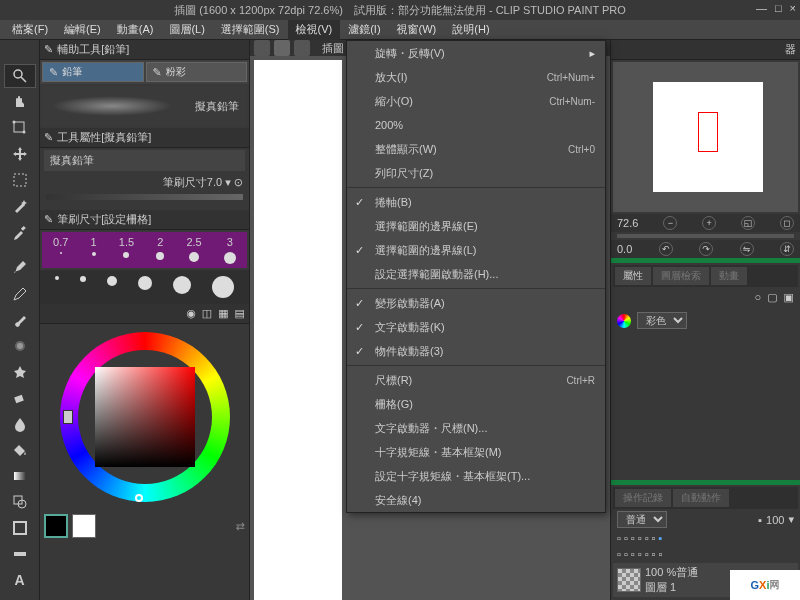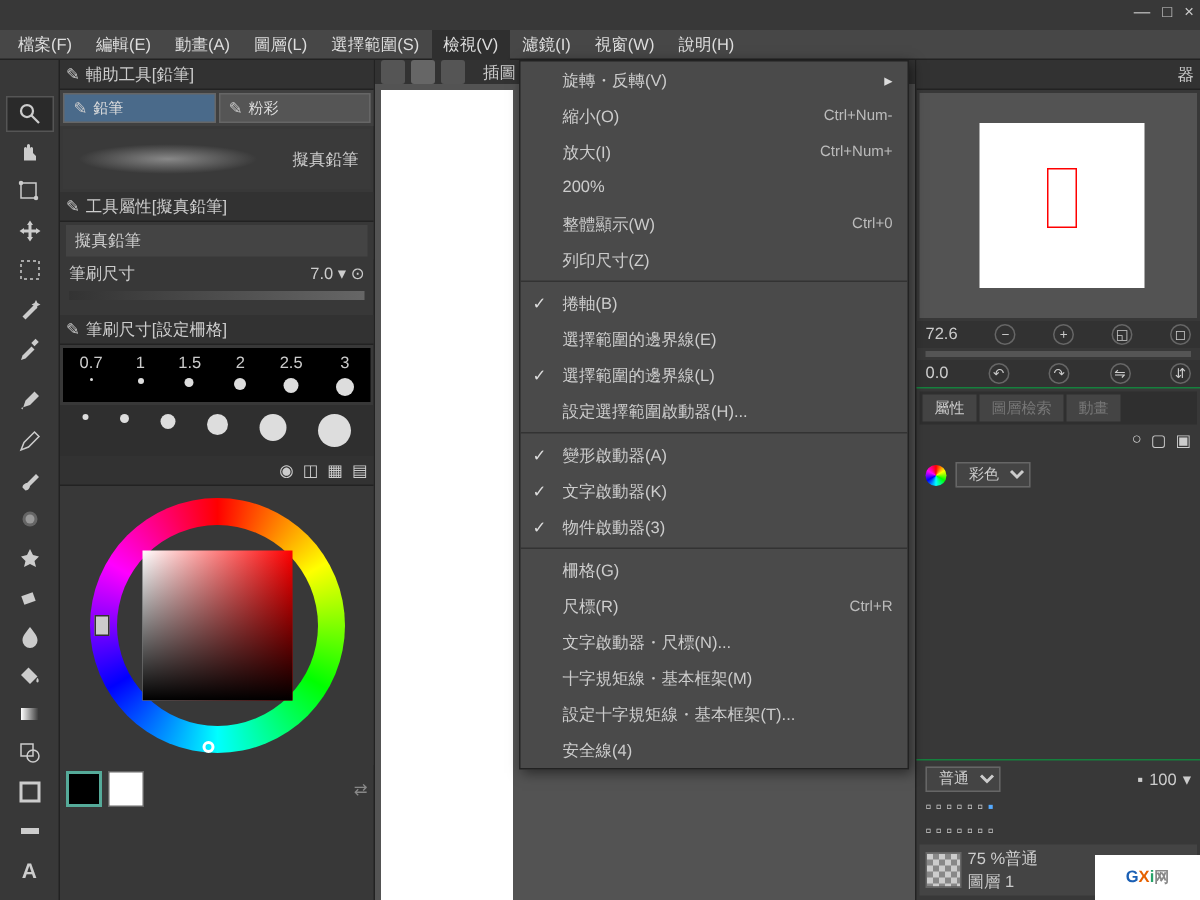--- a/index.html
+++ b/index.html
@@ -17,22 +17,22 @@
 .tool-btn svg{width:16px;height:16px}
 .left-panel{width:210px;background:#383838;display:flex;flex-direction:column;border-right:1px solid #222}
 .panel-header{height:20px;background:#323232;display:flex;align-items:center;padding:0 4px;font-size:10px;color:#999;border-bottom:1px solid #222}
 .panel-header .ico{margin-right:4px}
 .subtool-row{display:flex;gap:2px;padding:2px;background:#404040}
 .subtool-btn{flex:1;height:20px;background:#555;border:1px solid #666;display:flex;align-items:center;padding:0 6px;cursor:pointer;color:#ddd;font-size:10px}
 .subtool-btn.sel{background:#4a6a8a}
 .brush-preview{height:40px;background:#3a3a3a;margin:2px;position:relative;display:flex;align-items:center;justify-content:flex-end;padding-right:8px}
 .brush-stroke{position:absolute;left:10px;top:50%;transform:translateY(-50%);width:120px;height:20px;background:radial-gradient(ellipse at center,#888 0%,transparent 70%)}
 .prop-section{padding:2px 4px;background:#383838}
-.size-row{display:flex;align-items:center;justify-content:space-between;padding:2px 6px}
-.size-dots{display:flex;gap:8px;padding:4px;justify-content:space-around;background:#000000;margin:2px}
+.size-row{display:flex;align-items:center;justify-content:flex-end;padding:2px 6px}
+.size-dots{display:flex;gap:8px;padding:4px;justify-content:space-around;background:#701a75;margin:2px}
 .dot-col{display:flex;flex-direction:column;align-items:center;gap:4px;font-size:9px;color:#999}
 .dot{border-radius:50%;background:#ddd}
 .color-wheel-area{padding:8px;display:flex;justify-content:center;background:#383838}
 .color-wheel{width:170px;height:170px;position:relative}
 .hue-ring{width:170px;height:170px;border-radius:50%;background:conic-gradient(red,yellow,lime,cyan,blue,magenta,red);position:relative}
 .hue-ring::after{content:"";position:absolute;inset:18px;border-radius:50%;background:#383838}
 .sv-box{position:absolute;top:35px;left:35px;width:100px;height:100px;background:linear-gradient(to top,black,transparent),linear-gradient(to right,white,red)}
 .hue-handle{position:absolute;width:10px;height:14px;background:#ccc;border:1px solid #333;left:3px;top:78px}
 .swatch-row{display:flex;gap:4px;padding:4px;align-items:center}
 .swatch{width:24px;height:24px;border:1px solid #666}
@@ -47,36 +47,37 @@
 .dd-item .shortcut{margin-left:auto;color:#bbb;font-size:10px}
 .dd-item .check{position:absolute;left:8px;color:#ddd}
 .dd-item .arrow{margin-left:auto;color:#ddd}
 .dd-sep{height:1px;background:#333;margin:2px 0}
 .right-panel{width:190px;background:#383838;border-left:1px solid #222;display:flex;flex-direction:column}
 .nav-area{height:150px;background:#535353;position:relative;margin:2px}
 .nav-canvas{position:absolute;left:40px;top:20px;width:110px;height:110px;background:white}
 .nav-rect{position:absolute;left:85px;top:50px;width:20px;height:40px;border:1px solid red}
 .nav-controls{display:flex;align-items:center;justify-content:space-between;padding:2px 6px;font-size:10px;background:#323232}
 .nav-btn{width:14px;height:14px;border:1px solid #666;border-radius:50%;display:flex;align-items:center;justify-content:center;font-size:9px;cursor:pointer}
-.rp-section{border-top:1px solid #15803d;padding:2px}
+.rp-section{border-top:5px solid #15803d;padding:2px}
 .rp-tabs{display:flex;gap:2px;padding:2px;background:#2f2f2f}
 .rp-tab{padding:2px 8px;background:#444;font-size:10px;cursor:pointer}
 .color-mode{display:flex;align-items:center;gap:6px;padding:4px}
 .color-ico{width:14px;height:14px;border-radius:50%;background:conic-gradient(red,yellow,lime,cyan,blue,magenta,red)}
 .layer-row{display:flex;align-items:center;padding:2px 4px;gap:4px;background:#444;margin:1px 0}
 .layer-thumb{width:24px;height:24px;background:repeating-conic-gradient(#888 0 25%,#ccc 0 50%) 0 0/8px 8px;border:1px solid #666}
 .opacity-row{display:flex;align-items:center;gap:4px;padding:2px 4px;font-size:10px}
 .watermark{position:absolute;right:0;bottom:0;width:70px;height:30px;background:white;display:flex;align-items:center;justify-content:center;font-weight:bold;font-size:14px;z-index:200}
 .watermark .g{color:#1a5fb4}.watermark .x{color:#e66100}.watermark .i{color:#26a269}.watermark .n{color:#888;font-size:10px}
 select{background:#444;color:#ccc;border:1px solid #666;font-size:10px;padding:1px 4px}
 </style>
 </head>
 <body>
 
 <div class="titlebar">
+  <span class="titlebar-text">插圖 (1600 x 1200px 72dpi 72.6%)　試用版：部分功能無法使用 - CLIP STUDIO PAINT PRO</span>
   <div class="win-controls">
     <span>—</span>
     <span>□</span>
     <span>×</span>
   </div>
 </div>
 
 <div class="menubar" id="menubar">
     <div class="menu-item">檔案(F)</div>
     <div class="menu-item">編輯(E)</div>
@@ -340,20 +341,24 @@
         <span>▢</span>
         <span>▣</span>
       </div>
       <div class="color-mode">
         <div class="color-ico"></div>
         <select><option>彩色</option></select>
       </div>
     </div>
     <div style="flex:1"></div>
     <div class="rp-section">
+      <div class="rp-tabs">
+        <div class="rp-tab" style="color:#777">操作記錄</div>
+        <div class="rp-tab" style="color:#777">自動動作</div>
+      </div>
       <div class="opacity-row">
         <select><option>普通</option></select>
         <div style="flex:1"></div>
         <span>▪</span>
         <span>100</span>
         <span>▾</span>
       </div>
       <div style="display:flex;gap:3px;padding:2px 4px">
         <span>▫</span>
         <span>▫</span>
@@ -368,42 +373,42 @@
         <span>▫</span>
         <span>▫</span>
         <span>▫</span>
         <span>▫</span>
         <span>▫</span>
         <span>▫</span>
       </div>
       <div class="layer-row">
         <div class="layer-thumb"></div>
         <div style="flex:1">
-          <div style="font-size:9px"><span>75 %</span><span>普通</span></div>
+          <div style="font-size:9px"><span>100 %</span><span>普通</span></div>
           <div>圖層 1</div>
         </div>
       </div>
     </div>
   </div>
 </div>
 
 <div class="dropdown" id="dropdown">
     <div class="dd-item">
       <span>旋轉・反轉(V)</span>
       <span class="arrow">▸</span>
     </div>
     <div class="dd-item">
+      <span>放大(I)</span>
+      <span class="shortcut">Ctrl+Num+</span>
+    </div>
+    <div class="dd-item">
       <span>縮小(O)</span>
       <span class="shortcut">Ctrl+Num-</span>
     </div>
     <div class="dd-item">
-      <span>放大(I)</span>
-      <span class="shortcut">Ctrl+Num+</span>
-    </div>
-    <div class="dd-item">
       <span>200%</span>
     </div>
     <div class="dd-item">
       <span>整體顯示(W)</span>
       <span class="shortcut">Ctrl+0</span>
     </div>
     <div class="dd-item">
       <span>列印尺寸(Z)</span>
     </div>
     <div class="dd-sep"></div>
@@ -429,25 +434,25 @@
     <div class="dd-item">
       <span class="check">✓</span>
       <span>文字啟動器(K)</span>
     </div>
     <div class="dd-item">
       <span class="check">✓</span>
       <span>物件啟動器(3)</span>
     </div>
     <div class="dd-sep"></div>
     <div class="dd-item">
-      <span>柵格(G)</span>
-    </div>
-    <div class="dd-item">
       <span>尺標(R)</span>
       <span class="shortcut">Ctrl+R</span>
+    </div>
+    <div class="dd-item">
+      <span>柵格(G)</span>
     </div>
     <div class="dd-item">
       <span>文字啟動器・尺標(N)...</span>
     </div>
     <div class="dd-item disabled">
       <span>十字規矩線・基本框架(M)</span>
     </div>
     <div class="dd-item">
       <span>設定十字規矩線・基本框架(T)...</span>
     </div>

